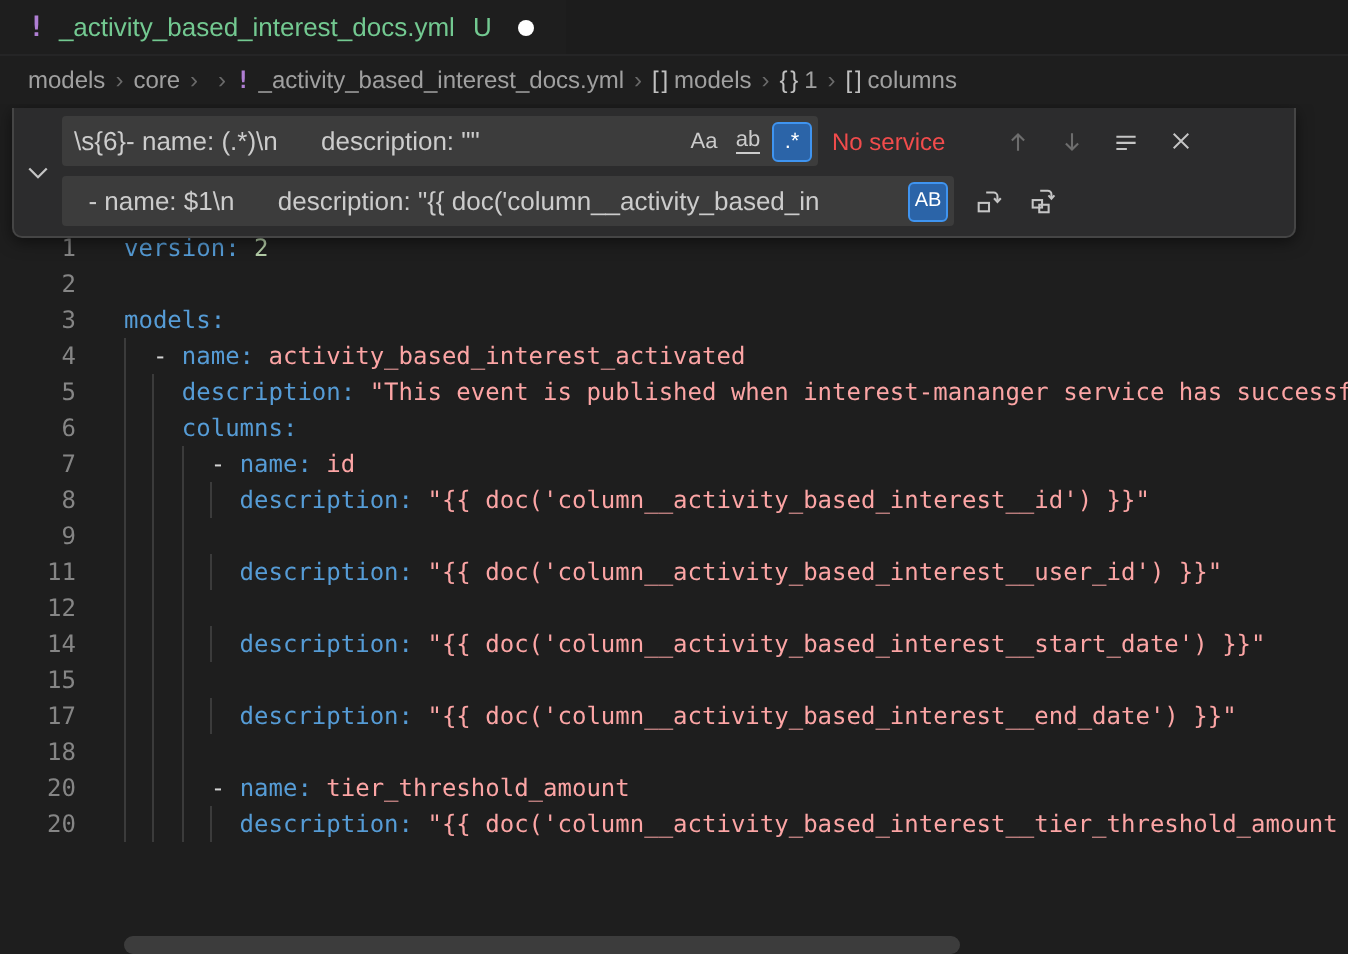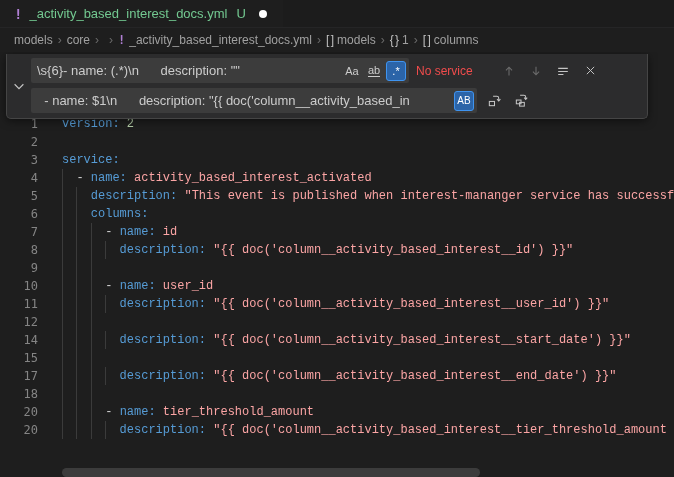--- a/index.html
+++ b/index.html
@@ -22,21 +22,21 @@
   .bc-sep { color:#6a6a6a; margin:0 5px; font-size:12px; }
   .bc-item { display:flex; align-items:center; gap:4px; cursor:default;justify-content:center; }
   .bc-icon { color:#b07fd4; font-weight:700; font-family:"DejaVu Sans Mono", monospace; }
   .bc-sym { color:#c0c0c0; letter-spacing:-1px; }
 
   
   .editor { position:relative; flex:1; background:#1e1e1e; overflow:hidden; }
   .code { padding-top:63px; font-family:"DejaVu Sans Mono", monospace; font-size:12px; }
   .line { display:flex; height:18px; line-height:18px; }
   .ln { width:38px; text-align:right; color:#858585; flex:0 0 38px; }
-  .lc { margin-left:24px; flex:1; position:relative; white-space:pre; overflow:hidden;font-family:Liberation Mono, monospace; }
+  .lc { margin-left:24px; flex:1; position:relative; white-space:pre; overflow:hidden; }
   .guide { position:absolute; top:0; bottom:0; border-left:1px solid #3b3b3b; }
   .tk-key { color:#569cd6; }
   .tk-str { color:#fca5a5; }
   .tk-num { color:#b5cea8; }
   .tk-punct { color:#d4d4d4; }
   .tk-plain { color:#d4d4d4; }
 
   
   .find-widget { position:absolute; top:2px; left:6px; width:642px; background:#2c2c2d;
                  border:1px solid #454545; border-top:none; border-radius:0 0 5px 5px;
@@ -114,21 +114,21 @@
         <div class="line">
           <div class="ln">1</div>
           <div class="lc"><span class="tk-key">version:</span><span class="tk-num"> 2</span></div>
         </div>
         <div class="line">
           <div class="ln">2</div>
           <div class="lc"></div>
         </div>
         <div class="line">
           <div class="ln">3</div>
-          <div class="lc"><span class="tk-key">service:</span></div>
+          <div class="lc"><span class="tk-key">models:</span></div>
         </div>
         <div class="line">
           <div class="ln">4</div>
           <div class="lc"><span class="guide" style="left: 0ch;"></span><span class="tk-plain">  </span><span class="tk-punct">- </span><span class="tk-key">name:</span><span class="tk-str"> activity_based_interest_activated</span></div>
         </div>
         <div class="line">
           <div class="ln">5</div>
           <div class="lc"><span class="guide" style="left: 0ch;"></span><span class="guide" style="left: 2ch;"></span><span class="tk-plain">    </span><span class="tk-key">description:</span><span class="tk-str"> "This event is published when interest-mananger service has successfully</span></div>
         </div>
         <div class="line">
@@ -139,24 +139,20 @@
           <div class="ln">7</div>
           <div class="lc"><span class="guide" style="left: 0ch;"></span><span class="guide" style="left: 2ch;"></span><span class="guide" style="left: 4ch;"></span><span class="tk-plain">      </span><span class="tk-punct">- </span><span class="tk-key">name:</span><span class="tk-str"> id</span></div>
         </div>
         <div class="line">
           <div class="ln">8</div>
           <div class="lc"><span class="guide" style="left: 0ch;"></span><span class="guide" style="left: 2ch;"></span><span class="guide" style="left: 4ch;"></span><span class="guide" style="left: 6ch;"></span><span class="tk-plain">        </span><span class="tk-key">description:</span><span class="tk-str"> "{{ doc('column__activity_based_interest__id') }}"</span></div>
         </div>
         <div class="line">
           <div class="ln">9</div>
           <div class="lc"><span class="guide" style="left: 0ch;"></span><span class="guide" style="left: 2ch;"></span><span class="guide" style="left: 4ch;"></span></div>
-        </div>
-        <div class="line">
-          <div class="ln">10</div>
-          <div class="lc"><span class="guide" style="left: 0ch;"></span><span class="guide" style="left: 2ch;"></span><span class="guide" style="left: 4ch;"></span><span class="tk-plain">      </span><span class="tk-punct">- </span><span class="tk-key">name:</span><span class="tk-str"> user_id</span></div>
         </div>
         <div class="line">
           <div class="ln">11</div>
           <div class="lc"><span class="guide" style="left: 0ch;"></span><span class="guide" style="left: 2ch;"></span><span class="guide" style="left: 4ch;"></span><span class="guide" style="left: 6ch;"></span><span class="tk-plain">        </span><span class="tk-key">description:</span><span class="tk-str"> "{{ doc('column__activity_based_interest__user_id') }}"</span></div>
         </div>
         <div class="line">
           <div class="ln">12</div>
           <div class="lc"><span class="guide" style="left: 0ch;"></span><span class="guide" style="left: 2ch;"></span><span class="guide" style="left: 4ch;"></span></div>
         </div>
         <div class="line">

